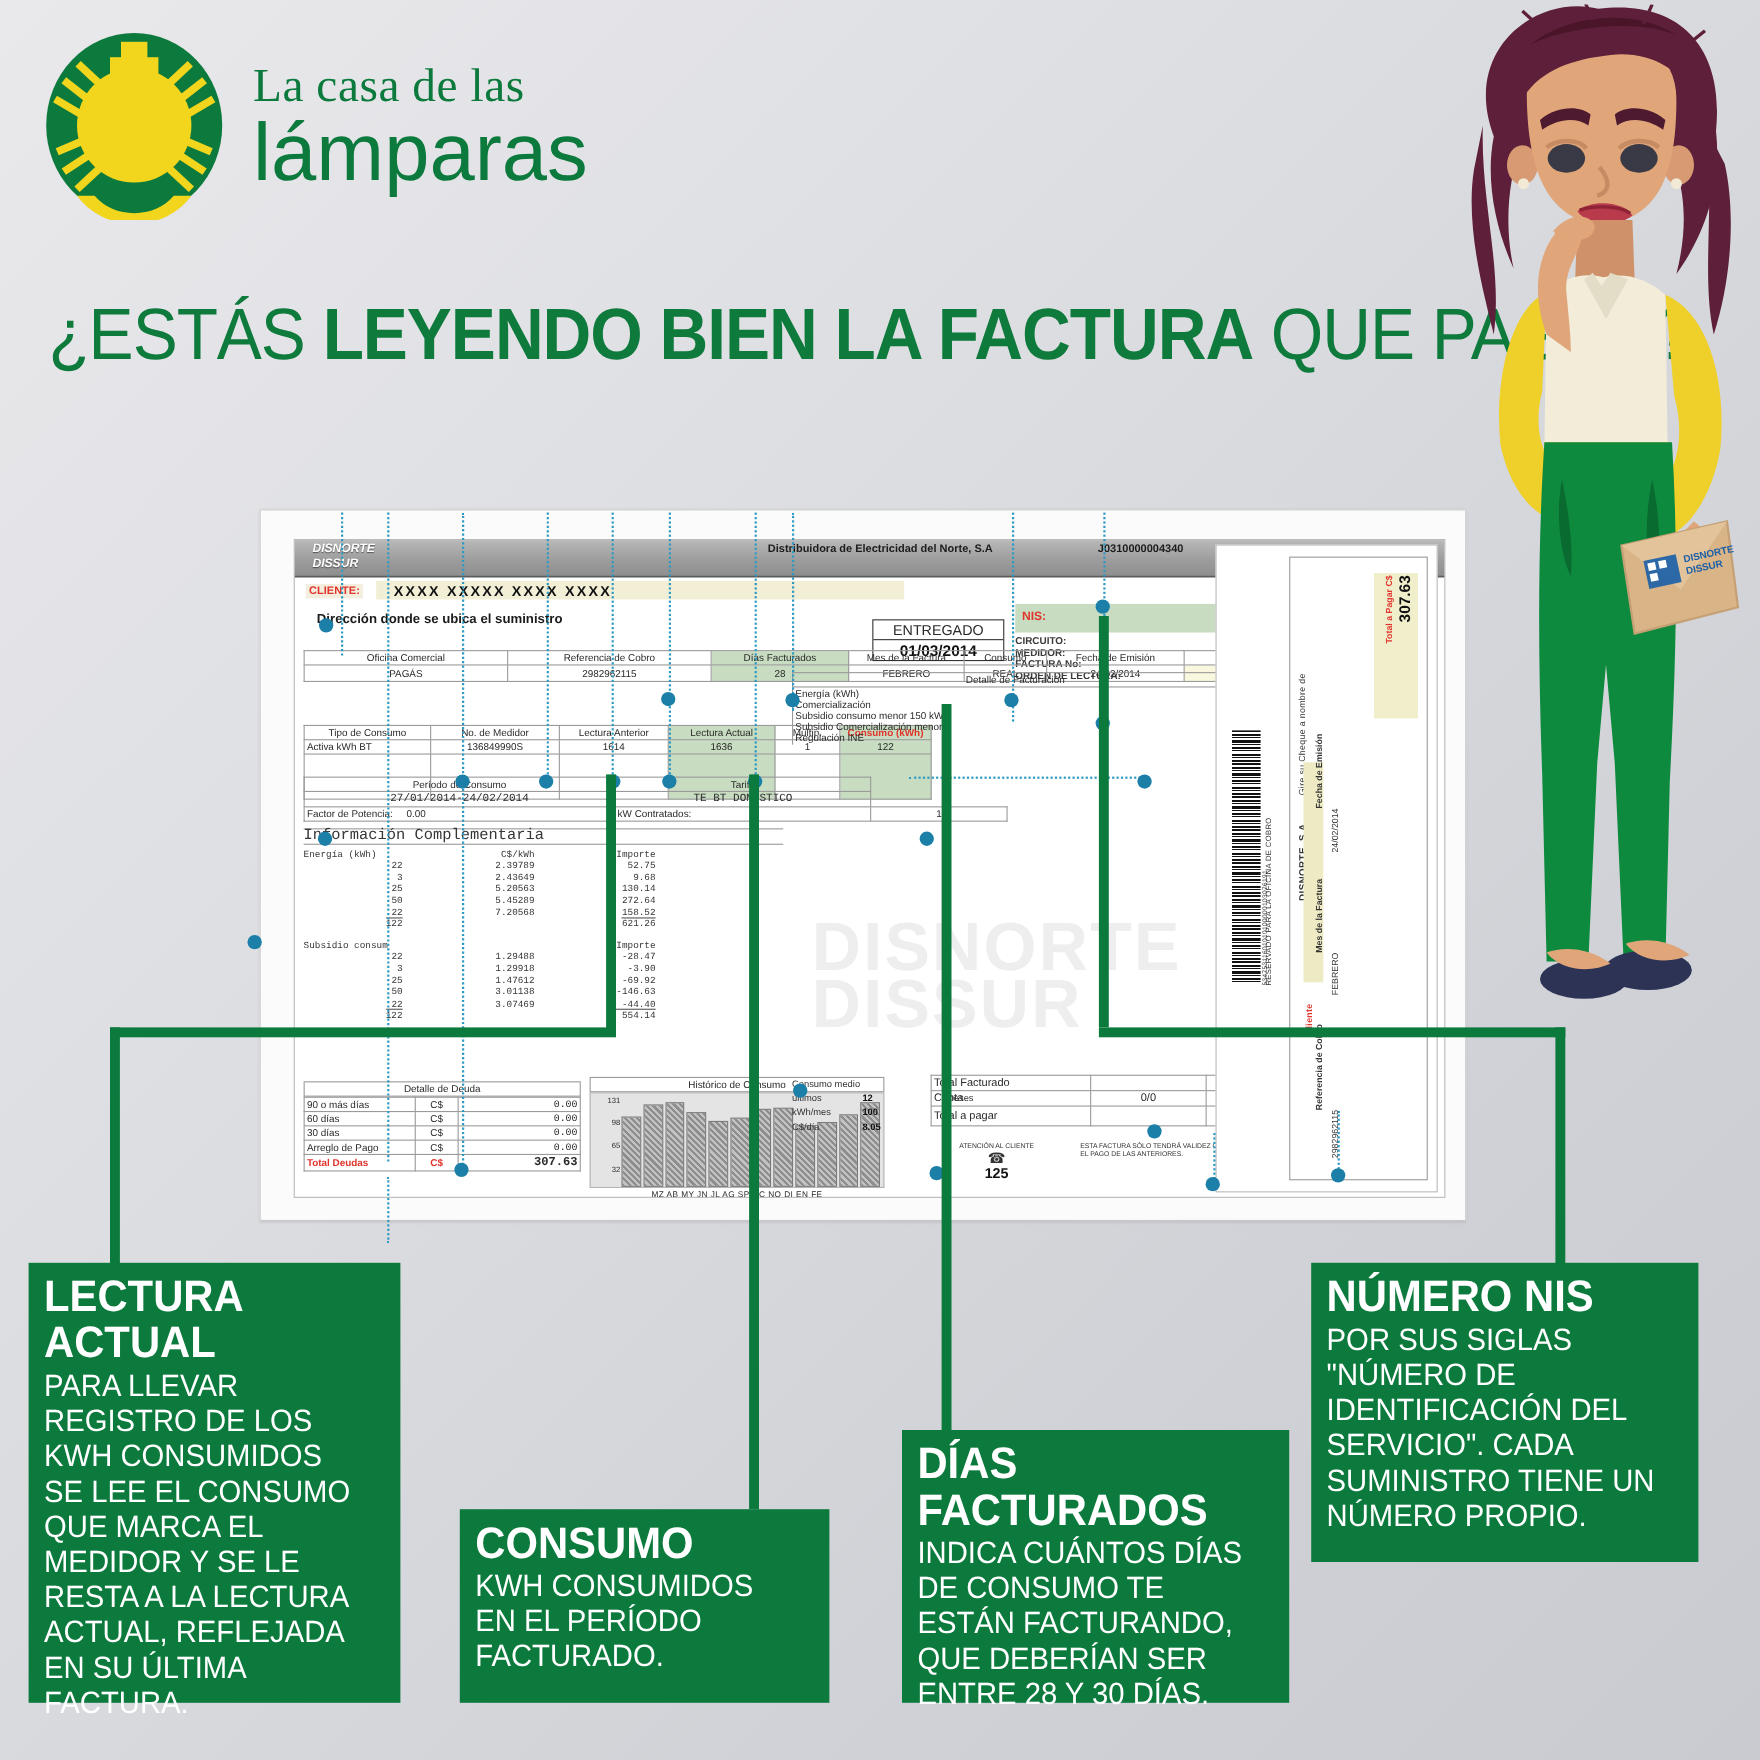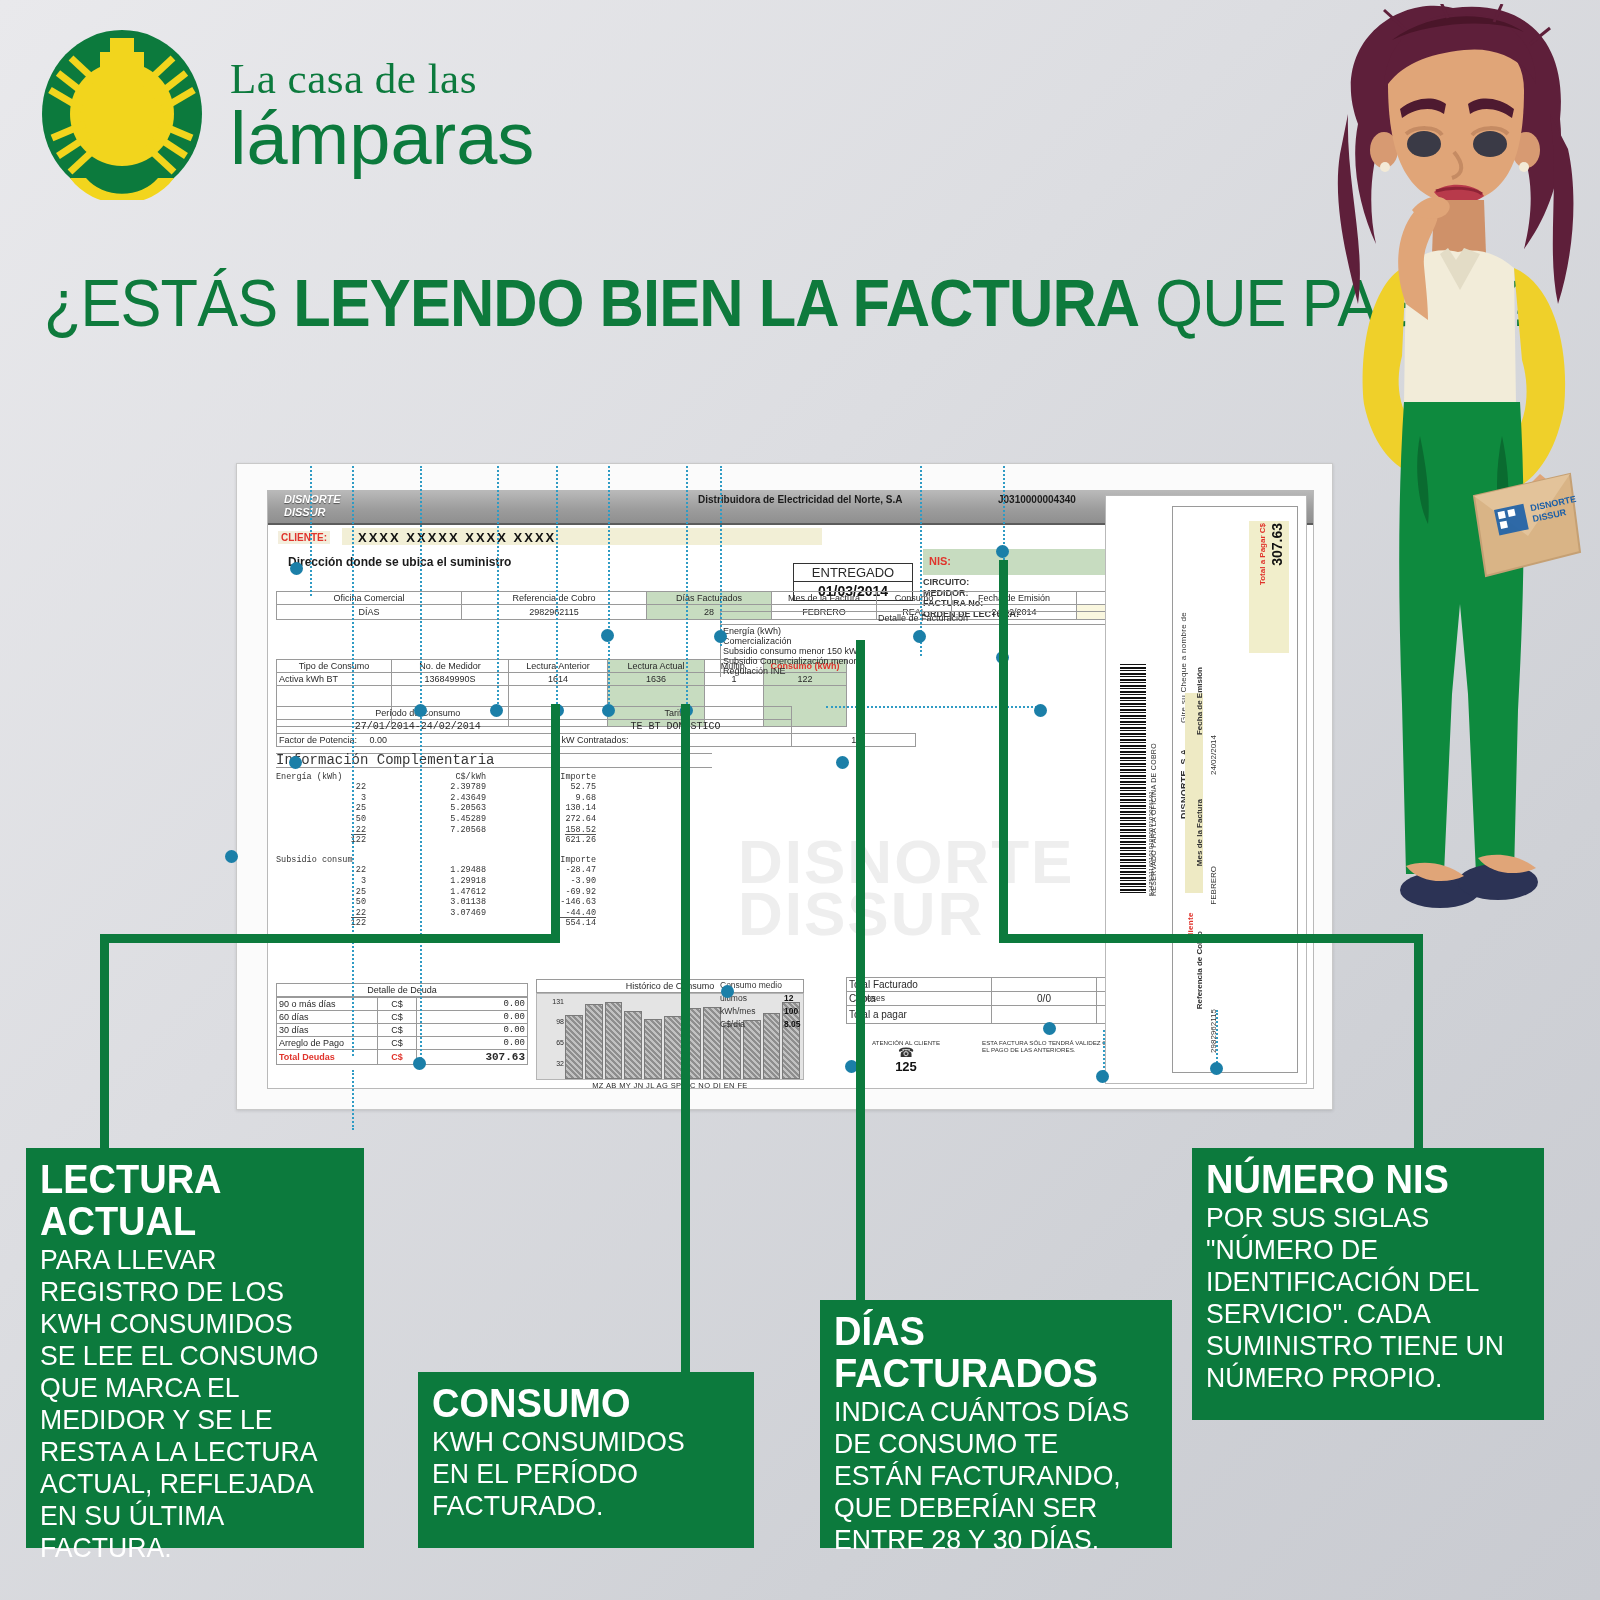--- a/index.html
+++ b/index.html
@@ -320,21 +320,21 @@
             <tr>
           <td class="ctr" style="width:180px">Oficina Comercial</td>
           <td class="ctr" style="width:180px">Referencia de Cobro</td>
           <td class="ctr hl" style="width:120px">Días Facturados</td>
           <td class="ctr" style="width:100px">Mes de la Factura</td>
           <td class="ctr" style="width:70px">Consumo</td>
           <td class="ctr" style="width:120px">Fecha de Emisión</td>
           <td class="ctr redh">Fecha de Vencimiento</td>
         </tr>
         <tr>
-          <td class="ctr">DÍAS</td>
+          <td class="ctr">PAGÁS</td>
           <td class="ctr">2982962115</td>
           <td class="ctr hl">28</td>
           <td class="ctr">FEBRERO</td>
           <td class="ctr">REAL</td>
           <td class="ctr">24/02/2014</td>
           <td class="ctr" style="font-weight:700;font-size:11px;background:#faf7df">17/03/2014</td>
         </tr>
       </tbody>
         </table>
 

